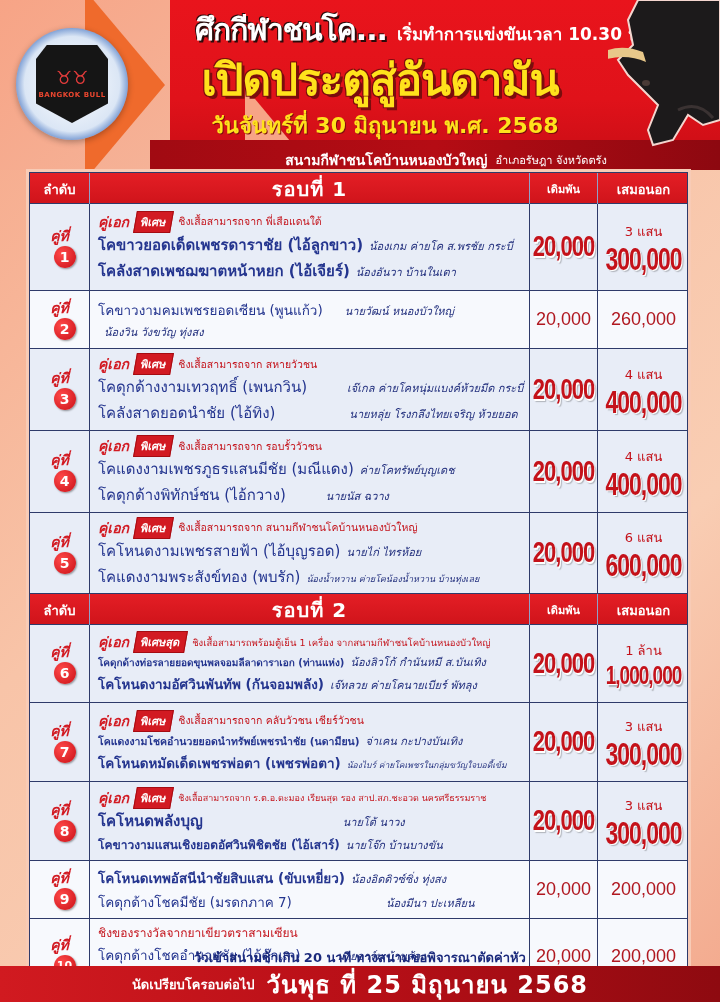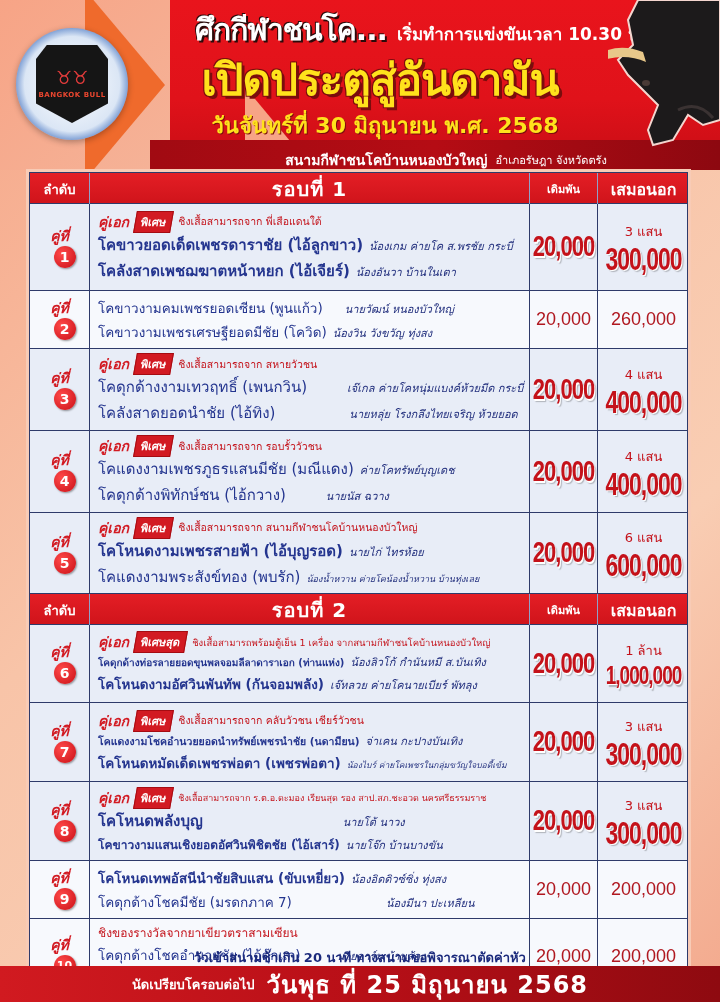--- a/index.html
+++ b/index.html
@@ -98,21 +98,21 @@
     grid-template-columns: 60px 440px 68px 91px;
     border-bottom: 1px solid #2e3a6a;
   }
   .row > div { border-right: 1px solid #2e3a6a; }
   .row > div:last-child { border-right: none; }
   .hdr { height: 31px; background: linear-gradient(180deg, #e41e25 0%, #d0141b 100%); }
   .hdr > div { display: flex; align-items: center; justify-content: center; color: #fff; font-weight: bold; }
   .hdr .c-order { font-size: 13px; }
   .hdr .c-round { font-size: 20px; letter-spacing: 1px; }
   .hdr .c-bet { font-size: 11px; }
-  .hdr .c-prize { font-size: 16px; }
+  .hdr .c-prize { font-size: 13px; }
   .hdr > div { border-right-color: #8fa0c9; }
 
   .match { background: #e8edf7; }
   .match.plain { background: #f7f9fd; }
   .c-num {
     display: flex; flex-direction: column; align-items: center; justify-content: center;
     padding-top: 2px;
   }
   .num-label { color: #d21a22; font-weight: bold; font-size: 14px; line-height: 1; font-style: italic; }
   .num-badge {
@@ -257,21 +257,20 @@
     <div class="c-num">
       <span class="num-label">คู่ที่</span>
       <span class="num-badge">2</span>
     </div>
     <div class="c-main">
       <div class="bull-line">
         <span class="bull-name md" style="font-weight:normal;">โคขาวงามคมเพชรยอดเซียน (พูนแก้ว)</span>
         <span class="bull-owner" style="margin-left:22px;">นายวัฒน์ หนองบัวใหญ่</span>
       </div>
       <div class="bull-line">
-        <span class="bull-name md" style="font-weight:normal;">โคขาวงามเพชรเศรษฐียอดมีชัย (โควิด)</span>
         <span class="bull-owner">น้องวิน วังขวัญ ทุ่งสง</span>
       </div>
     </div>
     <div class="c-bet">
       <span class="bet-plain">20,000</span>
     </div>
     <div class="c-prize">
       <span class="prize-plain">260,000</span>
     </div>
   </div>
@@ -339,21 +338,21 @@
       <span class="num-label">คู่ที่</span>
       <span class="num-badge">5</span>
     </div>
     <div class="c-main">
       <div class="special-line">
         <span class="tag-main">คู่เอก</span>
         <span class="tag-special">พิเศษ</span>
         <span class="tag-desc">ชิงเสื้อสามารถจาก สนามกีฬาชนโคบ้านหนองบัวใหญ่</span>
       </div>
       <div class="bull-line">
-        <span class="bull-name" style="font-weight:bold;">โคโหนดงามเพชรสายฟ้า (ไอ้บุญรอด)</span>
+        <span class="bull-name" style="font-weight:normal;">โคโหนดงามเพชรสายฟ้า (ไอ้บุญรอด)</span>
         <span class="bull-owner">นายไก่ ไทรห้อย</span>
       </div>
       <div class="bull-line">
         <span class="bull-name" style="font-weight:normal;">โคแดงงามพระสังข์ทอง (พบรัก)</span>
         <span class="bull-owner" style="font-size:9px;">น้องน้ำหวาน ค่ายโคน้องน้ำหวาน บ้านทุ่งเลย</span>
       </div>
     </div>
     <div class="c-bet">
       <span class="bet-big">20,000</span>
     </div>

